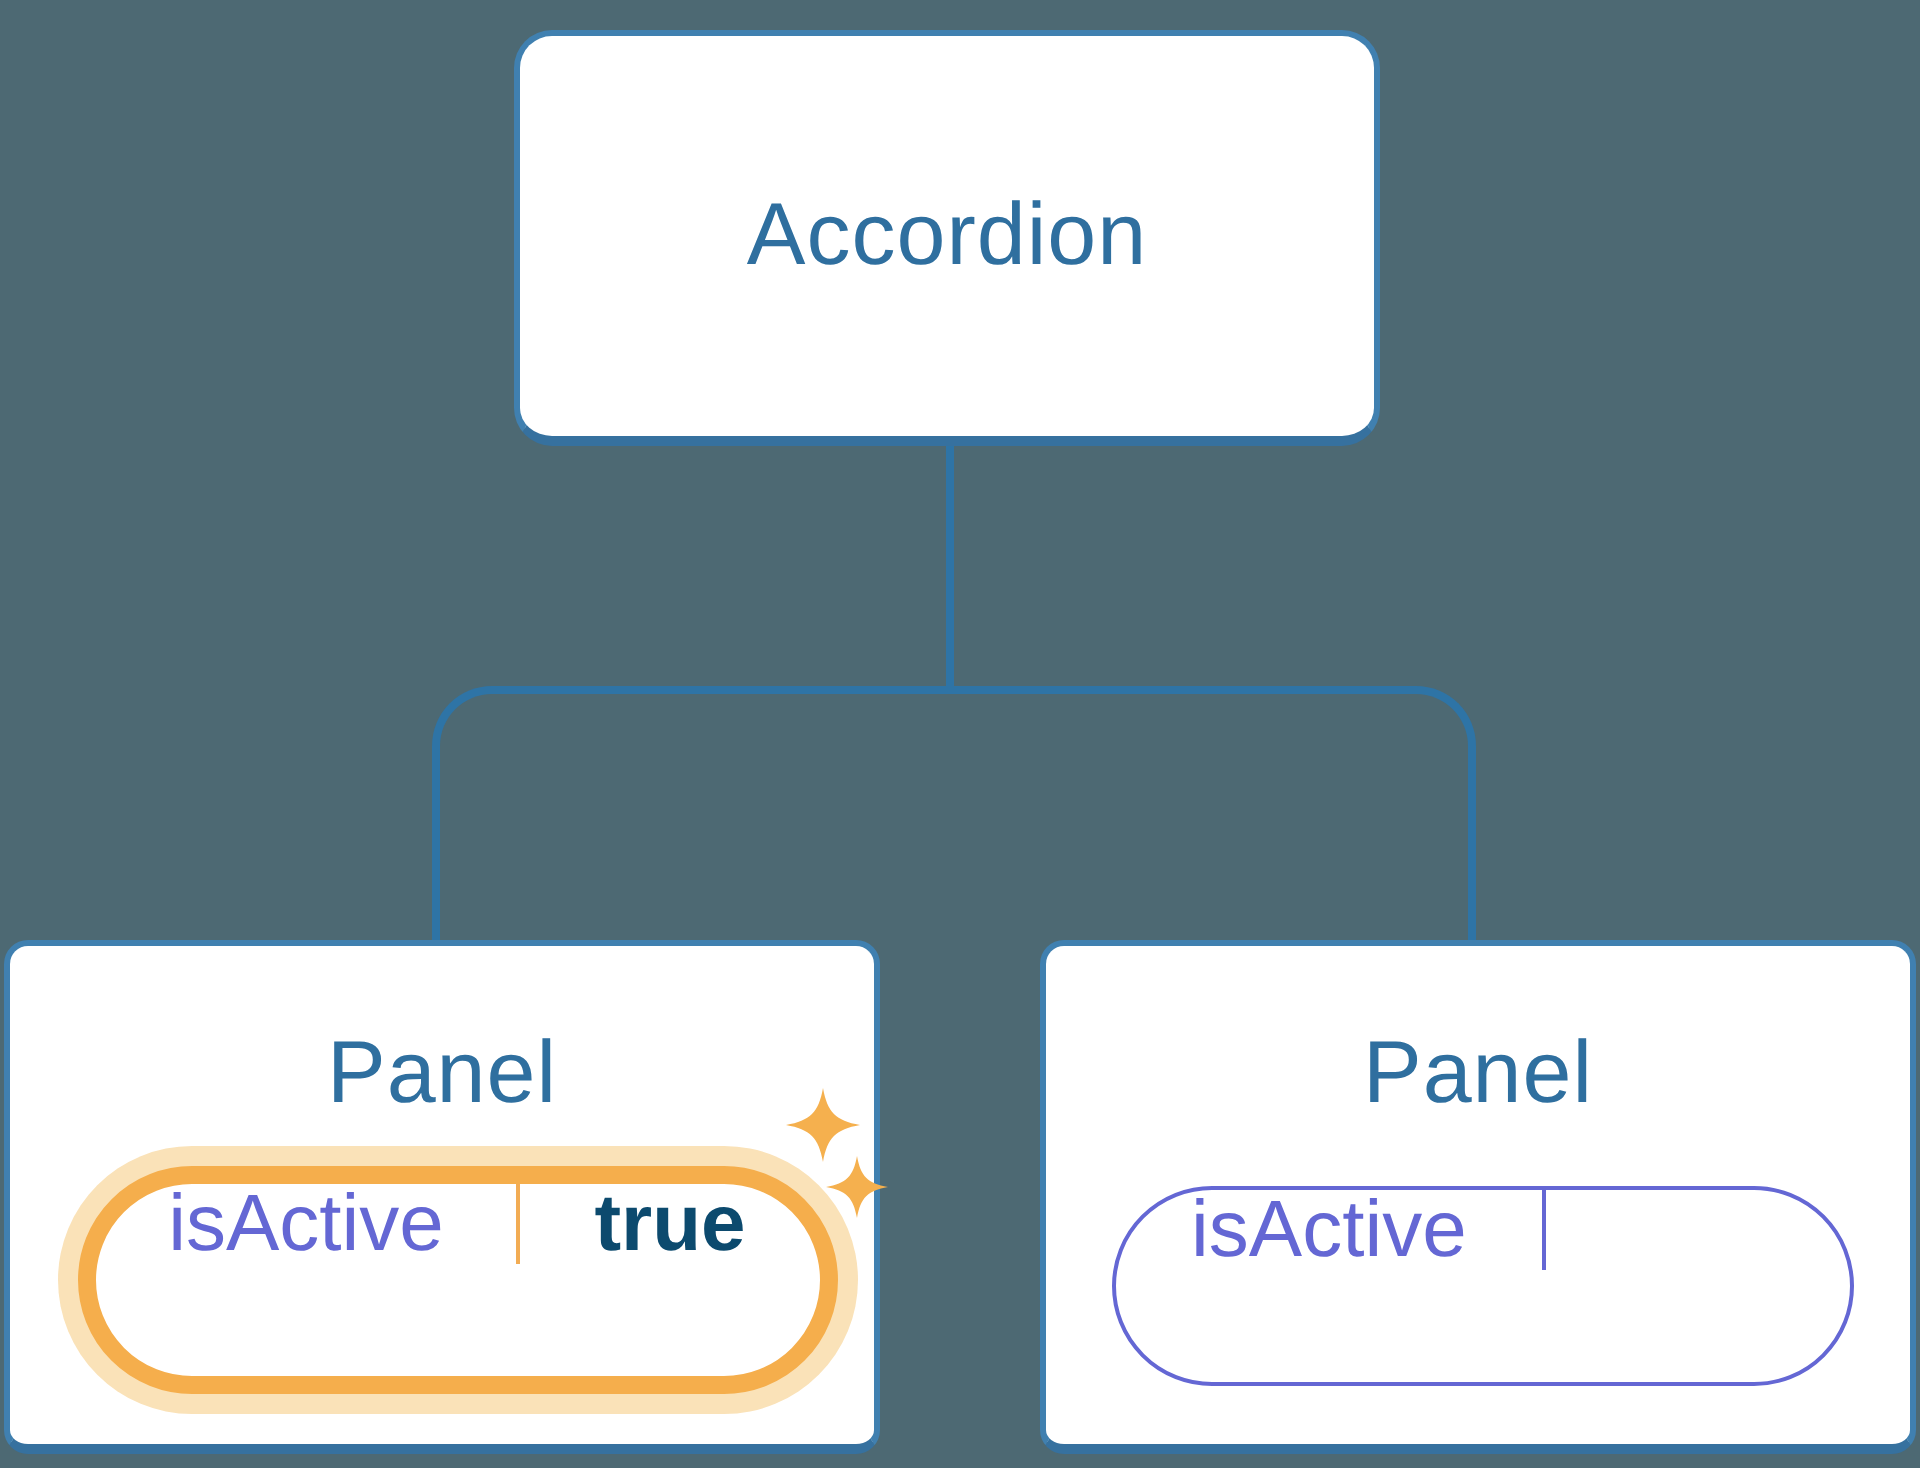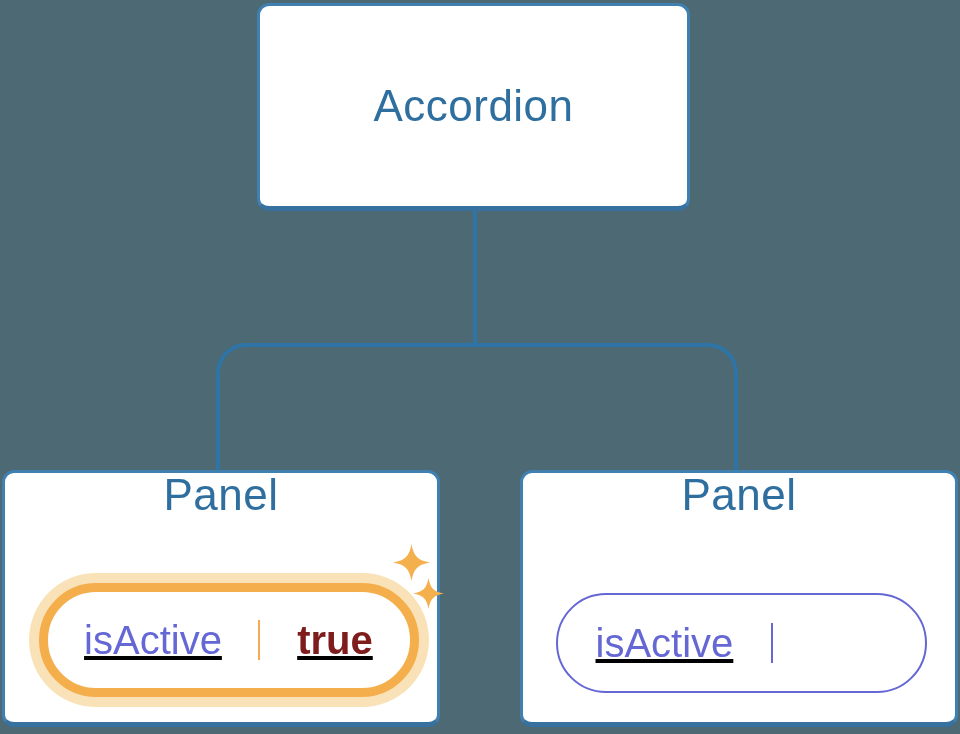--- a/index.html
+++ b/index.html
@@ -7,62 +7,62 @@
     position:relative; width:960px; height:734px;
     background:#4D6973; overflow:hidden;
     font-family:"Liberation Sans", sans-serif;
   }
   
   .node {
     position:absolute; background:#ffffff; box-sizing:border-box;
     border:3px solid #4080B0; border-bottom:5px solid #36719F;
     border-radius:12px;
   }
-  .node-root { left:257px; top:3px; width:433px; height:208px;
-    display:flex; align-items:center; justify-content:center; }
+  .node-root { left:257px; top:15px; width:433px; height:208px;
+    display:flex; align-items:center; justify-content:center;border-radius:19px; }
   .node-panel-left  { left:2px;   top:470px; width:438px; height:257px; }
   .node-panel-right { left:520px; top:470px; width:438px; height:257px; }
   .node-title {
     color:#2F6F9F; font-size:44px; font-weight:500; line-height:1;
     text-align:center; letter-spacing:0.5px;
   }
-  .panel-title { }
+  .panel-title { margin-top:42px; }
   
   .stem {
     position:absolute; left:473px; top:209px; width:4px; height:138px;
     background:#2E74A6;
   }
   .branch {
     position:absolute; left:216px; top:343px; width:522px; height:127px;
     box-sizing:border-box; border:4px solid #2E74A6; border-bottom:none;
     border-radius:30px 30px 0 0;
   }
   
   .pill {
     position:absolute; background:#ffffff; box-sizing:border-box;
-    display:flex; align-items:center;text-decoration:underline;
+    display:flex; align-items:flex-start;
   }
   .pill-active {
     left:34px; top:110px; width:380px; height:114px;
     border:9px solid #F5AE4C; border-radius:60px;
     box-shadow:0 0 0 10px #FAE2B8;
   }
   .pill-inactive {
     left:33px; top:120px; width:371px; height:100px;
     border:2px solid #6467D4; border-radius:52px;
   }
   .pill-cell {
     display:flex; align-items:center; justify-content:center;
     font-size:40px; line-height:1; color:#6467D4;
   }
   .cell-key { flex:0 0 58%; }
   .pill-active .cell-key   { border-right:2px solid #F2AC54; }
   .pill-inactive .cell-key { border-right:2px solid #6467D4; }
   .cell-val { flex:1 1 auto; }
-  .pill-active .cell-val { font-weight:bold; color:#7f1d1d; }
+  .pill-active .cell-val { font-weight:bold; color:#0c4a6e; }
   
   .sparkle { position:absolute; }
   .sparkle svg { display:block; width:100%; height:100%; }
   .sparkle-big   { left:388px; top:71px;  width:37px; height:37px; }
   .sparkle-small { left:408px; top:105px; width:31px; height:31px; }
 </style>
 </head>
 <body>
 
 <div class="stage">

